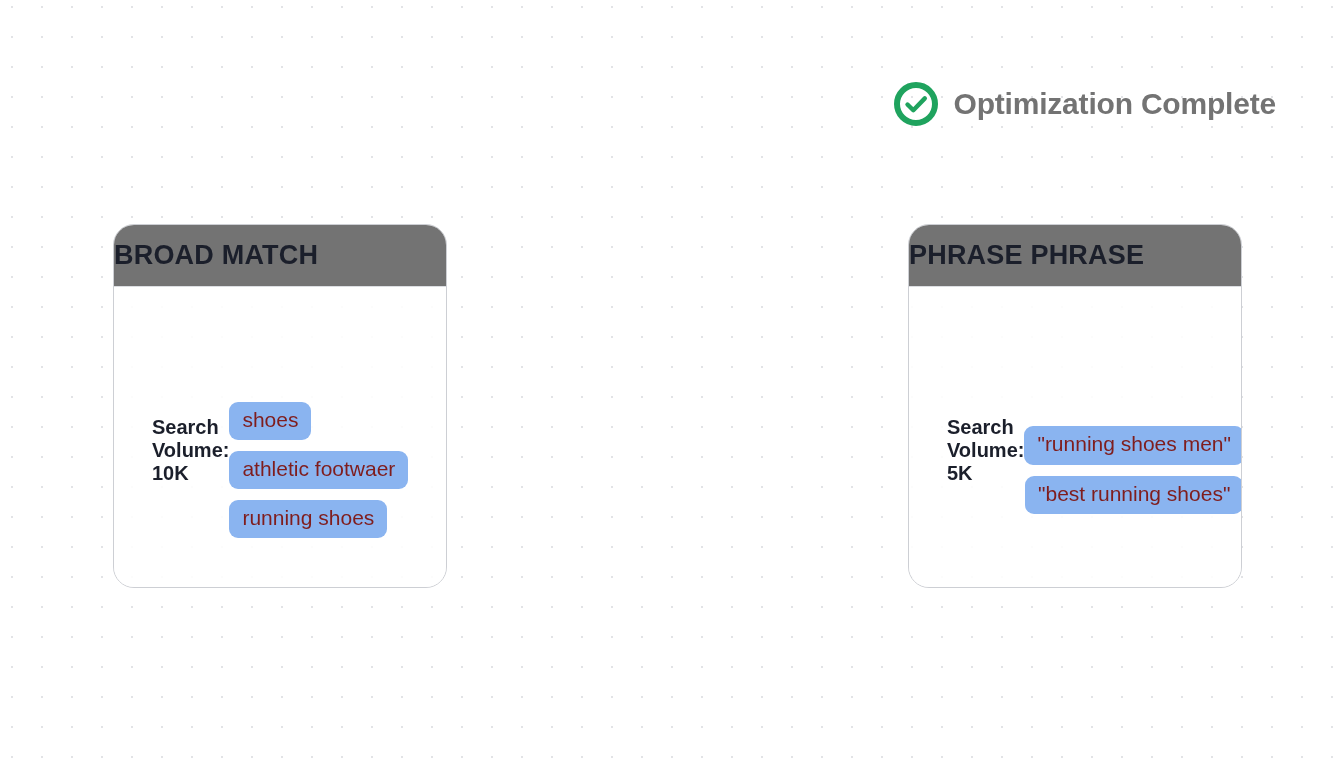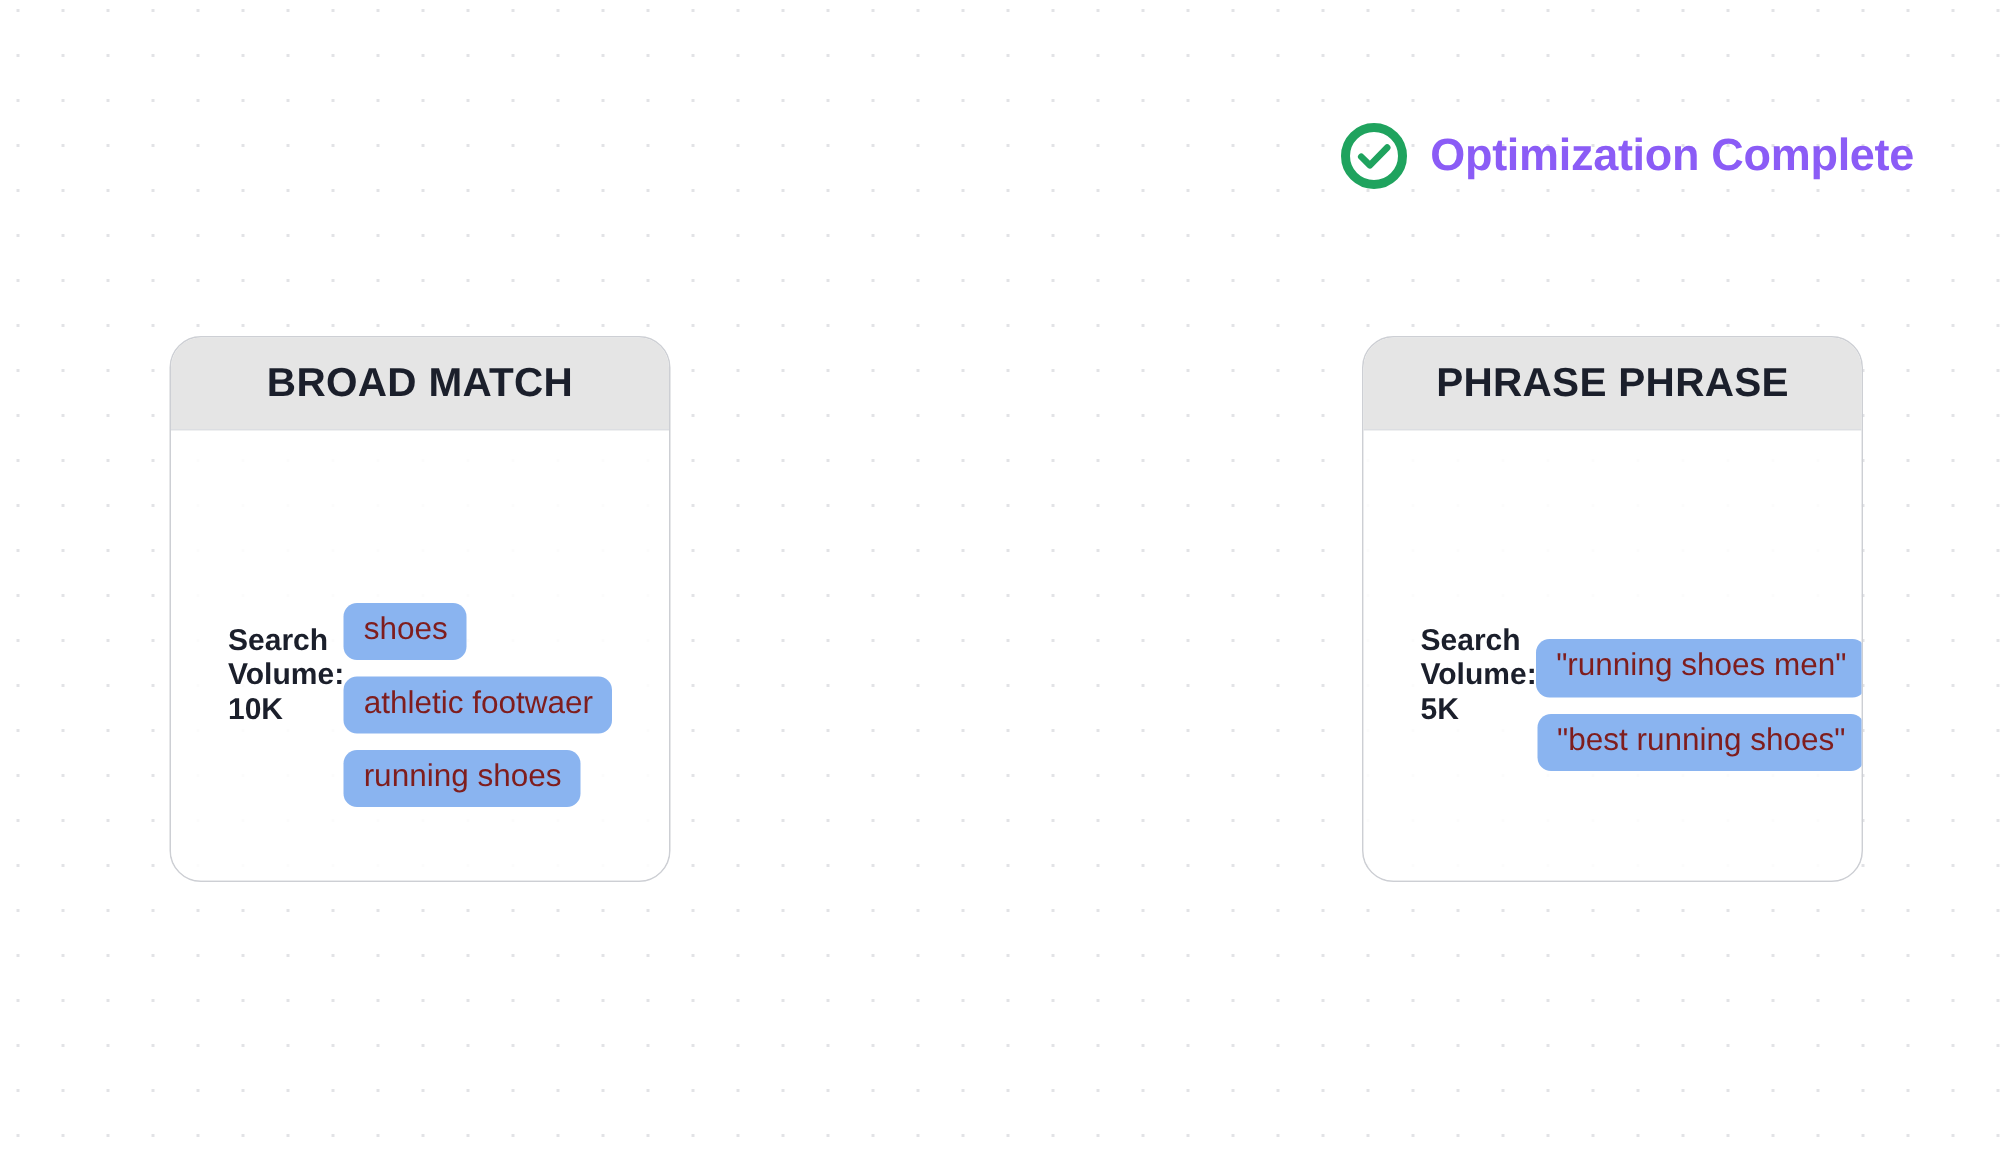--- a/index.html
+++ b/index.html
@@ -30,21 +30,21 @@
   }
   .status-icon {
     width: 44px;
     height: 44px;
     flex: 0 0 44px;
     display: block;
   }
   .status-text {
     font-size: 30px;
     font-weight: bold;
-    color: #8b5cf6;
+    color: #737373;
     letter-spacing: -0.2px;
     white-space: nowrap;
   }
 
   
   .cards-row {
     position: absolute;
     top: 224px;
     left: 113px;
     width: 1129px;
@@ -60,25 +60,25 @@
     border-radius: 21px;
     background: rgba(255,255,255,0.55);
     display: flex;
     flex-direction: column;
     overflow: hidden;
   }
 
   .card-header {
     height: 62px;
     flex: 0 0 62px;
-    background: #e5e5e5;
+    background: #737373;
     border-bottom: 1.2px solid #dcdee2;
     display: flex;
     align-items: center;
-    justify-content: center;
+    justify-content: flex-start;
   }
   .card-title {
     font-size: 27px;
     font-weight: bold;
     color: #1b1f2b;
     letter-spacing: 0.2px;
   }
 
   .card-body {
     flex: 1 1 auto;

